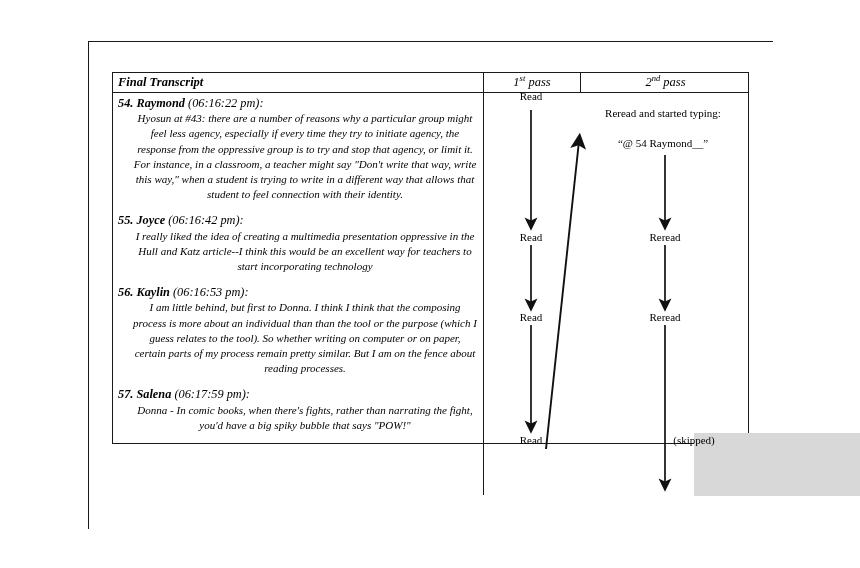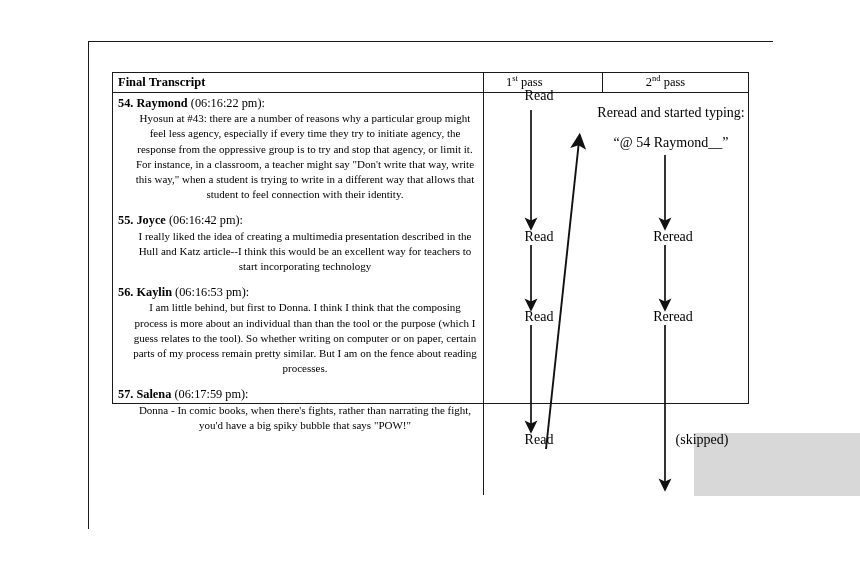--- a/index.html
+++ b/index.html
@@ -27,23 +27,24 @@
     border-left: 1.5px solid #1a1a1a;
     pointer-events: none;
   }
 
   
   #transcript-table {
     position: absolute;
     left: 112px;
     top: 72px;
     width: 637px;
-    height: 332px;
+    height: 372px;
     border: 1.3px solid #1a1a1a;
     box-sizing: border-box;
+    font-style: italic;
   }
 
   
   .thead {
     position: absolute;
     left: 0;
     top: 0;
     width: 100%;
     height: 20px;
     box-sizing: border-box;
@@ -60,22 +61,23 @@
   }
   .th-transcript {
     left: 0;
     width: 371px;
     padding-left: 5px;
     font-weight: bold;
     text-align: left;
     border-right: 1.3px solid #1a1a1a;
   }
   .th-pass1 {
-    left: 393px;
+    left: 371px;
     width: 97px;
+    text-align: center;
     border-right: 1.3px solid #1a1a1a;
   }
   .th-pass2 {
     left: 468px;
     width: 169px;
     text-align: center;
   }
   .th sup {
     font-size: 8.5px;
     vertical-align: super;
@@ -130,25 +132,24 @@
     left: 0;
     top: 0;
     width: 860px;
     height: 568px;
     pointer-events: none;
   }
   #annotation-layer svg { display: block; }
 
   .ann-label {
     position: absolute;
-    font-size: 14px;
+    font-size: 11px;
     line-height: 14px;
     white-space: nowrap;
     text-align: center;
-    padding-left: 8px;
   }
 
   
   #skipped-block {
     position: absolute;
     left: 581px;
     top: 432px;
     width: 167px;
     height: 63px;
     background: #d8d8d8;
@@ -179,21 +180,21 @@
         </div>
         <div class="turn-body">Hyosun at #43: there are a number of reasons why a particular group might feel less agency, especially if every time they try to initiate agency, the response from the oppressive group is to try and stop that agency, or limit it. For instance, in a classroom, a teacher might say "Don't write that way, write this way," when a student is trying to write in a different way that allows that student to feel connection with their identity.</div>
       </div>
 
       <div class="turn">
         <div class="turn-head">
           <span class="turn-speaker">55.</span>
           <span class="turn-speaker">Joyce</span>
           <span class="turn-time">(06:16:42 pm):</span>
         </div>
-        <div class="turn-body">I really liked the idea of creating a multimedia presentation described in the Hull and Katz article--I think this would be an excellent way for teachers to start incorporating technology</div>
+        <div class="turn-body">I really liked the idea of creating a multimedia presentation oppressive in the Hull and Katz article--I think this would be an excellent way for teachers to start incorporating technology</div>
       </div>
 
       <div class="turn">
         <div class="turn-head">
           <span class="turn-speaker">56.</span>
           <span class="turn-speaker">Kaylin</span>
           <span class="turn-time">(06:16:53 pm):</span>
         </div>
         <div class="turn-body">I am little behind, but first to Donna. I think I think that the composing process is more about an individual than than the tool or the purpose (which I guess relates to the tool). So whether writing on computer or on paper, certain parts of my process remain pretty similar. But I am on the fence about reading processes.</div>
       </div>

